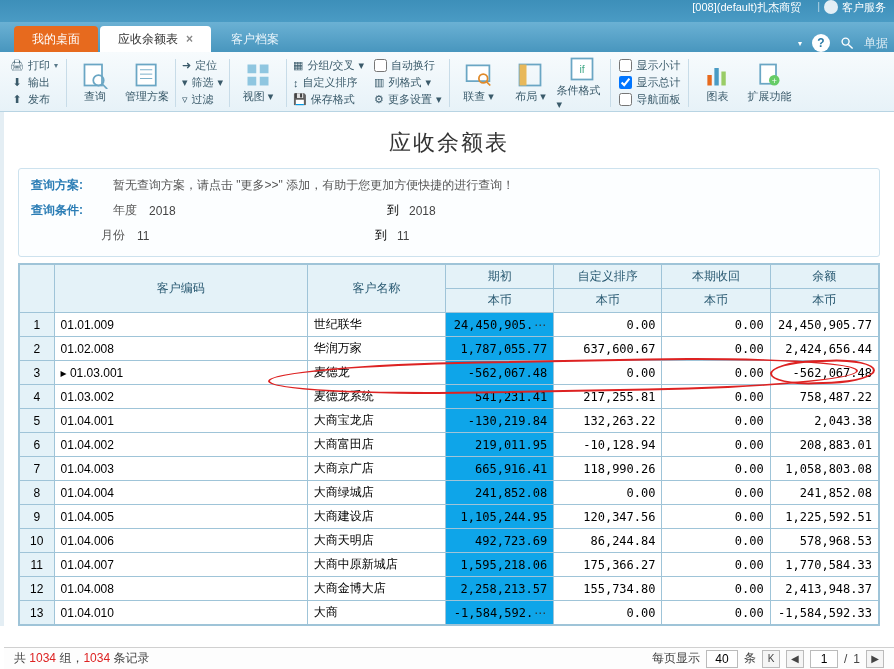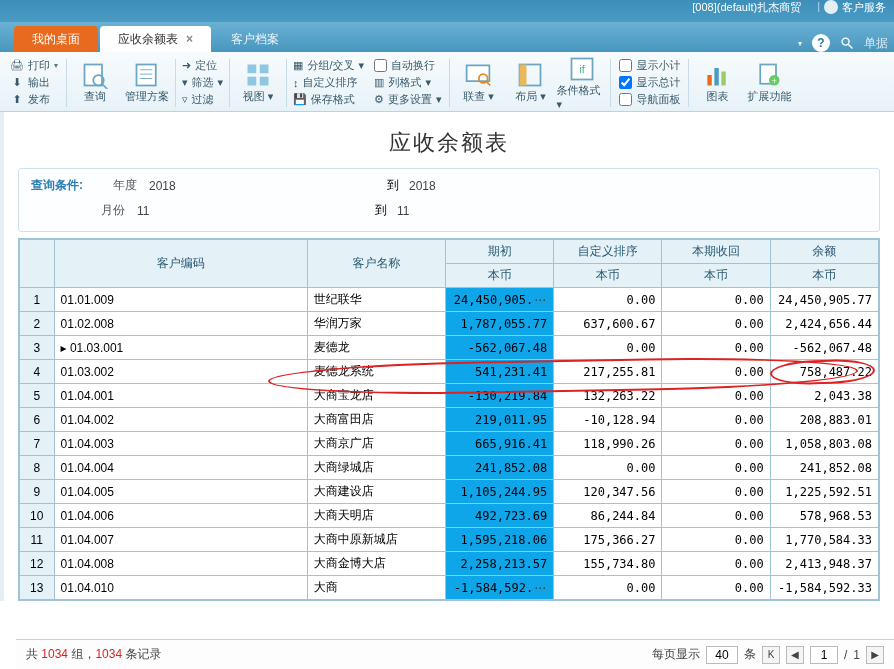--- a/index.html
+++ b/index.html
@@ -66,21 +66,21 @@
 .grid tbody tr:nth-child(even) td.plain { background:#fff; }
 .grid td.rownum-cell { background:#e4f2f8; text-align:center; }
 .ellipsis-ind { display:inline-block; width:14px; text-align:center; color:#333;}
 
 
 .red-annot { position:absolute; border:2px solid #d22; border-radius:50%/70%; pointer-events:none; }
 #annot1 { left:268px; top:360px; width:590px; height:32px; transform:rotate(-1deg);}
 #annot2 { left:770px; top:360px; width:105px; height:24px; border-radius:50%/60%; transform:rotate(-2deg);}
 
 
-.status-bar { position:absolute; left:16px; right:0; bottom:0; height:30px; border-top:1px solid #d0d0d0; background:#fdfdfd; display:flex; align-items:center; padding:0 10px; font-size:12px;}
+.status-bar { position:absolute; left:4px; right:0; bottom:0; height:22px; border-top:1px solid #d0d0d0; background:#fdfdfd; display:flex; align-items:center; padding:0 10px; font-size:12px;}
 .status-bar .left { color:#444;}
 .status-bar .left .num { color:#d22; }
 .status-bar .right { margin-left:auto; display:flex; align-items:center; gap:6px; color:#444;}
 .status-bar .page-size { width:32px; border:1px solid #bbb; text-align:center; font-size:12px; padding:1px;}
 .status-bar .nav-btn { width:18px; height:18px; border:1px solid #bbb; background:#f5f5f5; display:flex; align-items:center; justify-content:center; cursor:pointer; font-size:10px;}
 .status-bar .page-num { width:28px; border:1px solid #bbb; text-align:center; font-size:12px; padding:1px;}
 
 
 svg.icon { width:100%; height:100%; }
 </style>
@@ -281,20 +281,24 @@
         </svg>
       </span>
     <span class="lbl">扩展功能</span>
   </div>
 </div>
 
 <div class="report">
   <div class="report-title">应收余额表</div>
 
   <div class="query-box">
+    <div class="query-row">
+      <span class="label">查询方案:</span>
+      <span class="text">暂无查询方案，请点击 "更多&gt;&gt;" 添加，有助于您更加方便快捷的进行查询！</span>
+    </div>
     <div class="query-row">
       <span class="label">查询条件:</span>
       <div class="query-sub" style="flex:1;">
         <span class="fld">年度</span>
         <span class="val">2018</span>
         <span class="to" style="margin-left:150px;">到</span>
         <span class="val">2018</span>
       </div>
     </div>
     <div class="query-row">

